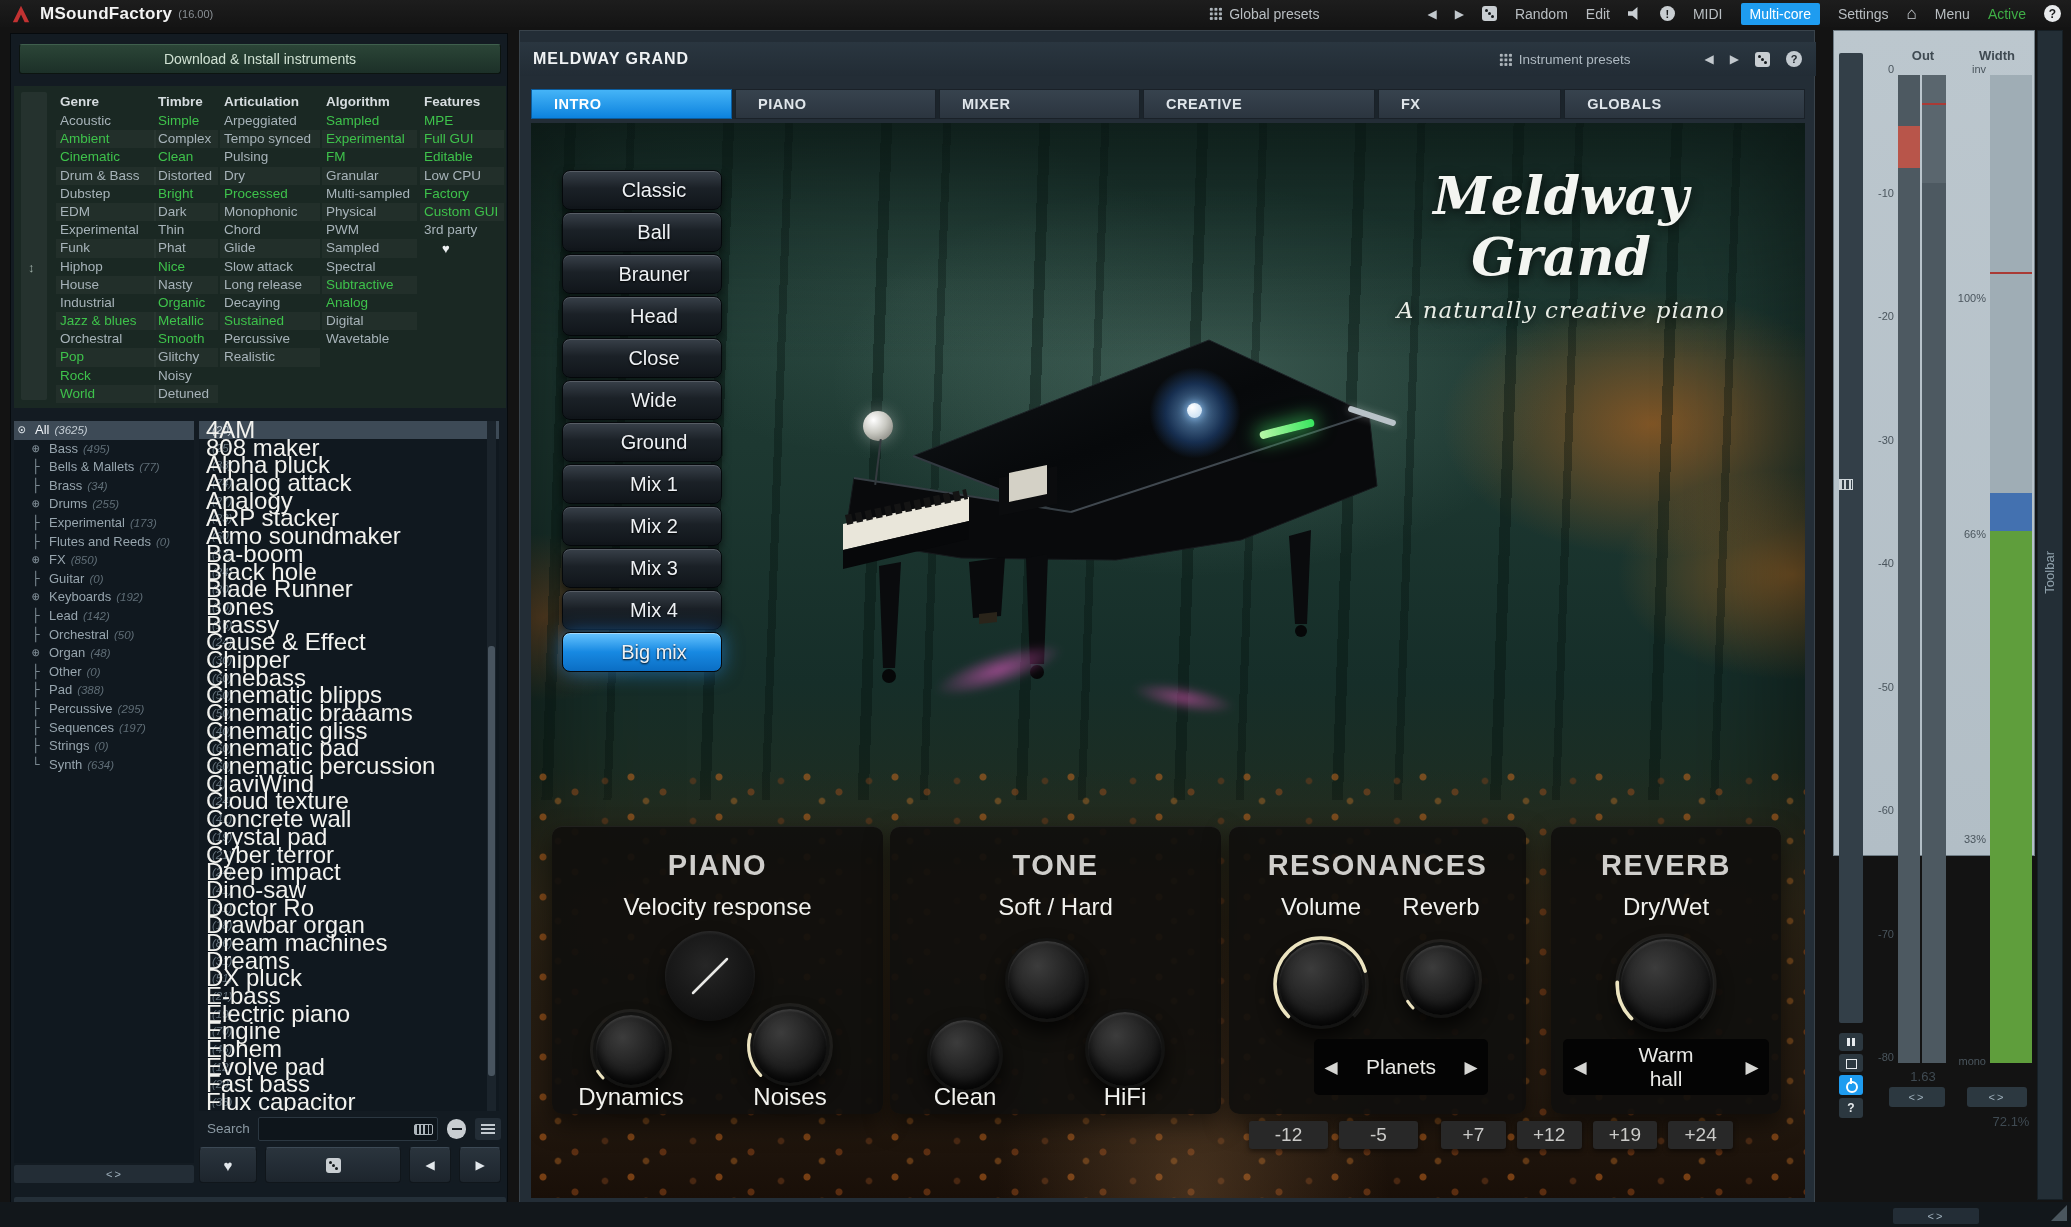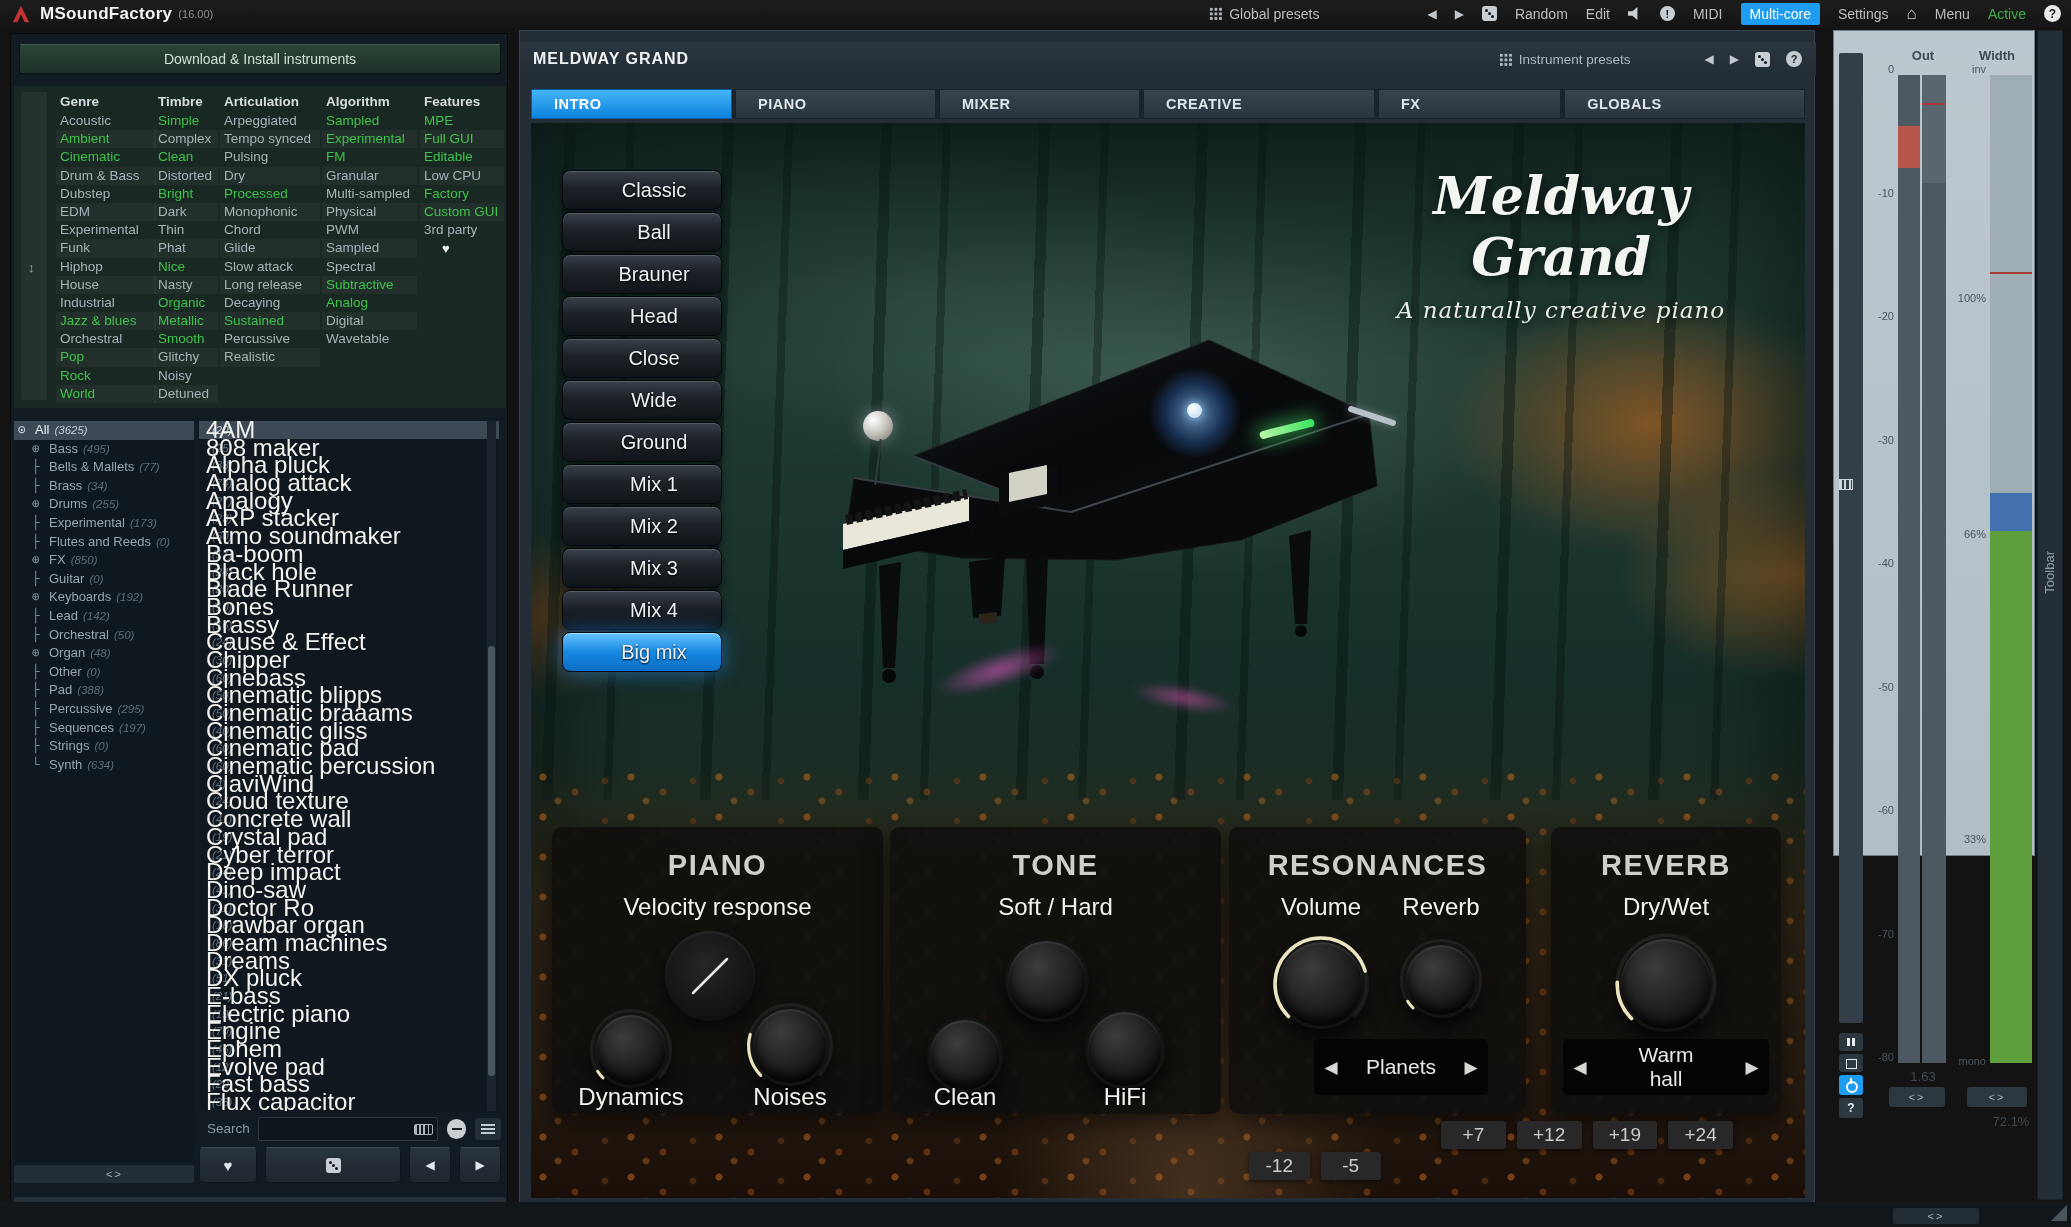--- a/index.html
+++ b/index.html
@@ -142,21 +142,21 @@
   .arc { position:absolute; inset:-8px; transform:rotate(135deg); overflow:visible; }
   .arc .trackc { fill:none; stroke:rgba(255,255,255,.07); stroke-width:3.5; }
   .arc .valc { fill:none; stroke:#ece4c0; stroke-width:3.5; stroke-linecap:round; }
   .velpad { position:absolute; left:113px; top:104px; width:90px; height:90px; border-radius:50%; background:radial-gradient(circle at 45% 38%, #262626, #111 70%, #0a0a0a); box-shadow:0 8px 16px rgba(0,0,0,.6), inset 0 2px 3px rgba(255,255,255,.08); }
   .selector { position:absolute; background:#040404; border-radius:5px; display:flex; align-items:center; color:#e9e9e6; font-size:21px; }
   .selector .sarr { color:#d6d6d3; font-size:17px; width:34px; text-align:center; }
   .selector .stext { flex:1; text-align:center; line-height:1.15; }
   .p-rev .stext span { display:inline-block; width:80px; }
   .sbtnrow { position:absolute; top:998px; display:flex; gap:11px; }
   .sbtn { height:28px; background:#282828; border-radius:3px; color:#cbcbc9; font-size:19px; display:flex; align-items:center; justify-content:center; box-shadow:0 2px 5px rgba(0,0,0,.5); }
-  .r-res { left:718px; width:132px;margin-top:31px; } .r-res .sbtn { flex:1; }
+  .r-res { left:718px; width:169px; } .r-res .sbtn { flex:1; }
   .r-rev { left:910px; width:292px; } .r-rev .sbtn { flex:1; }
 
   
   .meter { position:absolute; left:1833px; top:30px; width:202px; height:826px; background:linear-gradient(180deg,#bcc7ce,#b2bec6); border:1px solid #6f7d86; }
   .mslider { position:absolute; left:5px; top:22px; width:24px; height:970px; background:#333f48; border-radius:2px; }
   .msl-icon { position:absolute; left:5px; top:448px; width:14px; height:11px; border:1px solid #cfd6da; background:repeating-linear-gradient(90deg,#cfd6da 0 2px,rgba(0,0,0,0) 2px 4.5px); }
   .mhd { position:absolute; top:17px; color:#3f4a52; font-weight:bold; font-size:13px; text-align:center; }
   .dbcol { position:absolute; left:24px; top:32px; width:36px; height:1000px; display:flex; flex-direction:column; justify-content:space-between; }
   .dbcol span { display:block; text-align:right; color:#4a555d; font-size:11px; line-height:12px; }
   .bar { position:absolute; top:44px; height:988px; }

